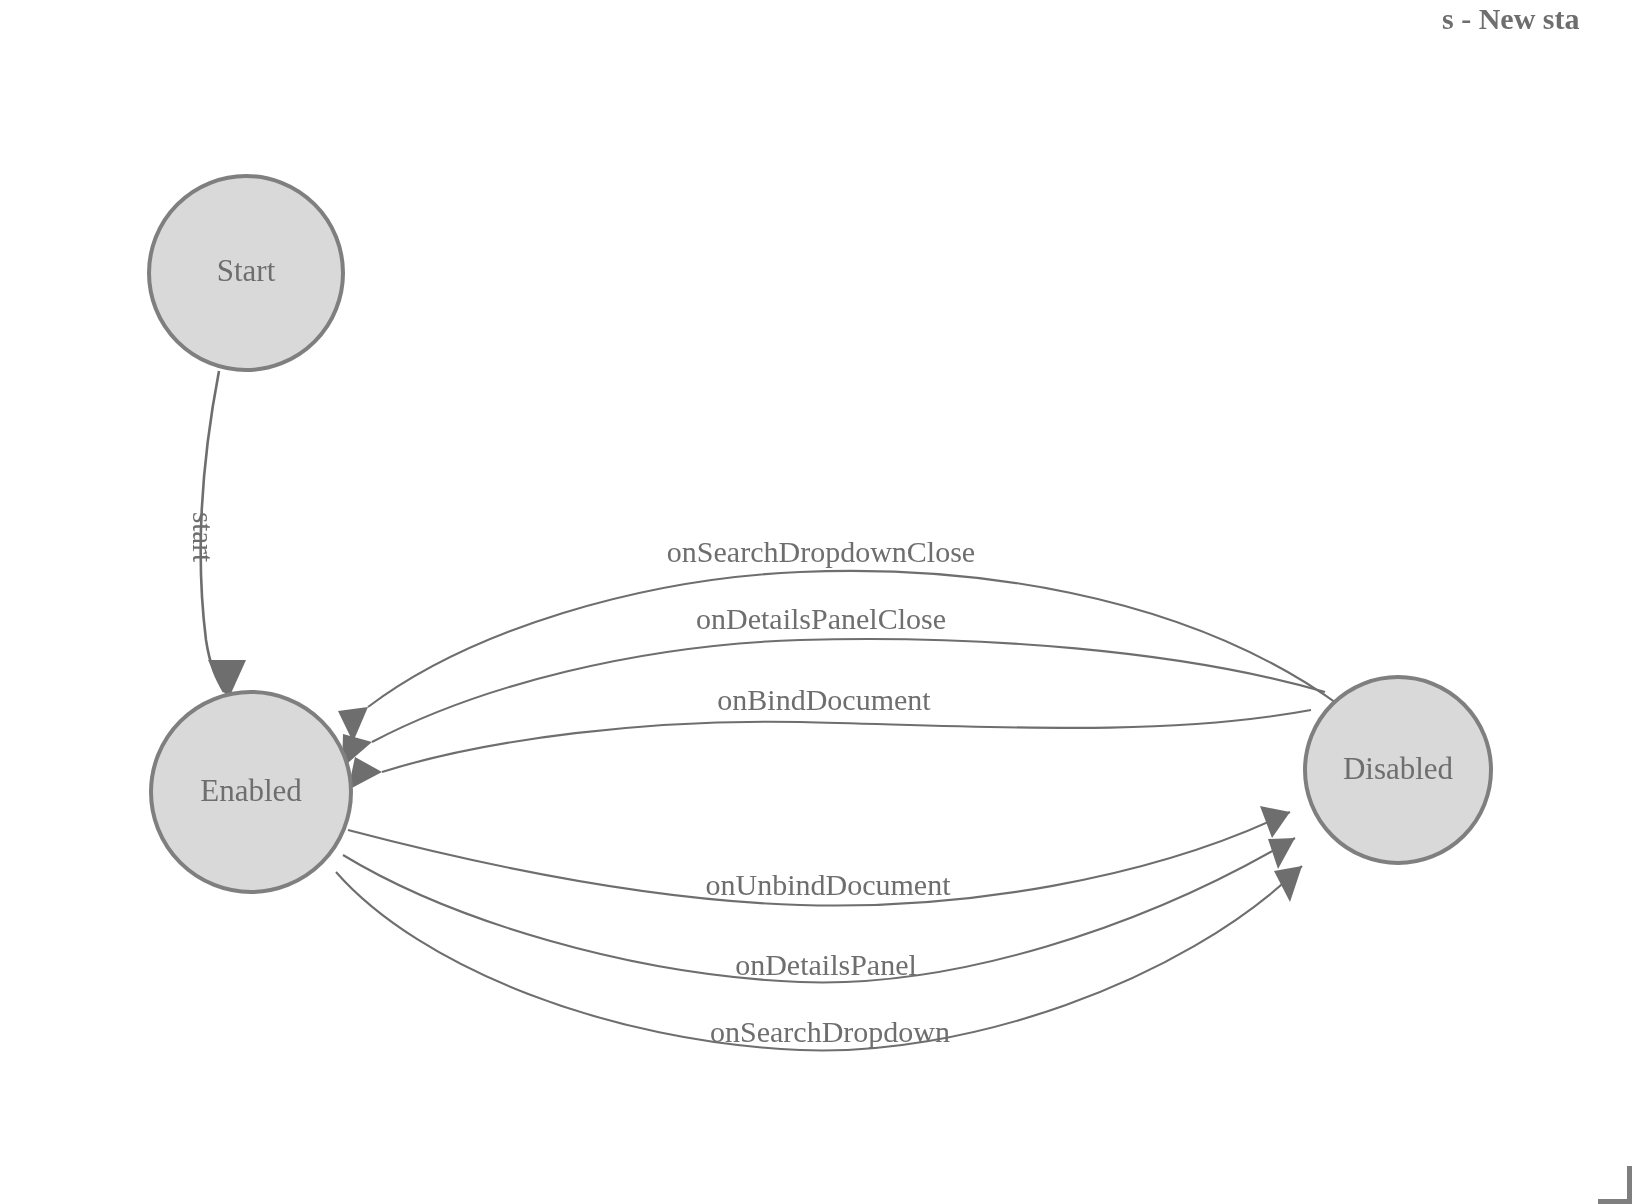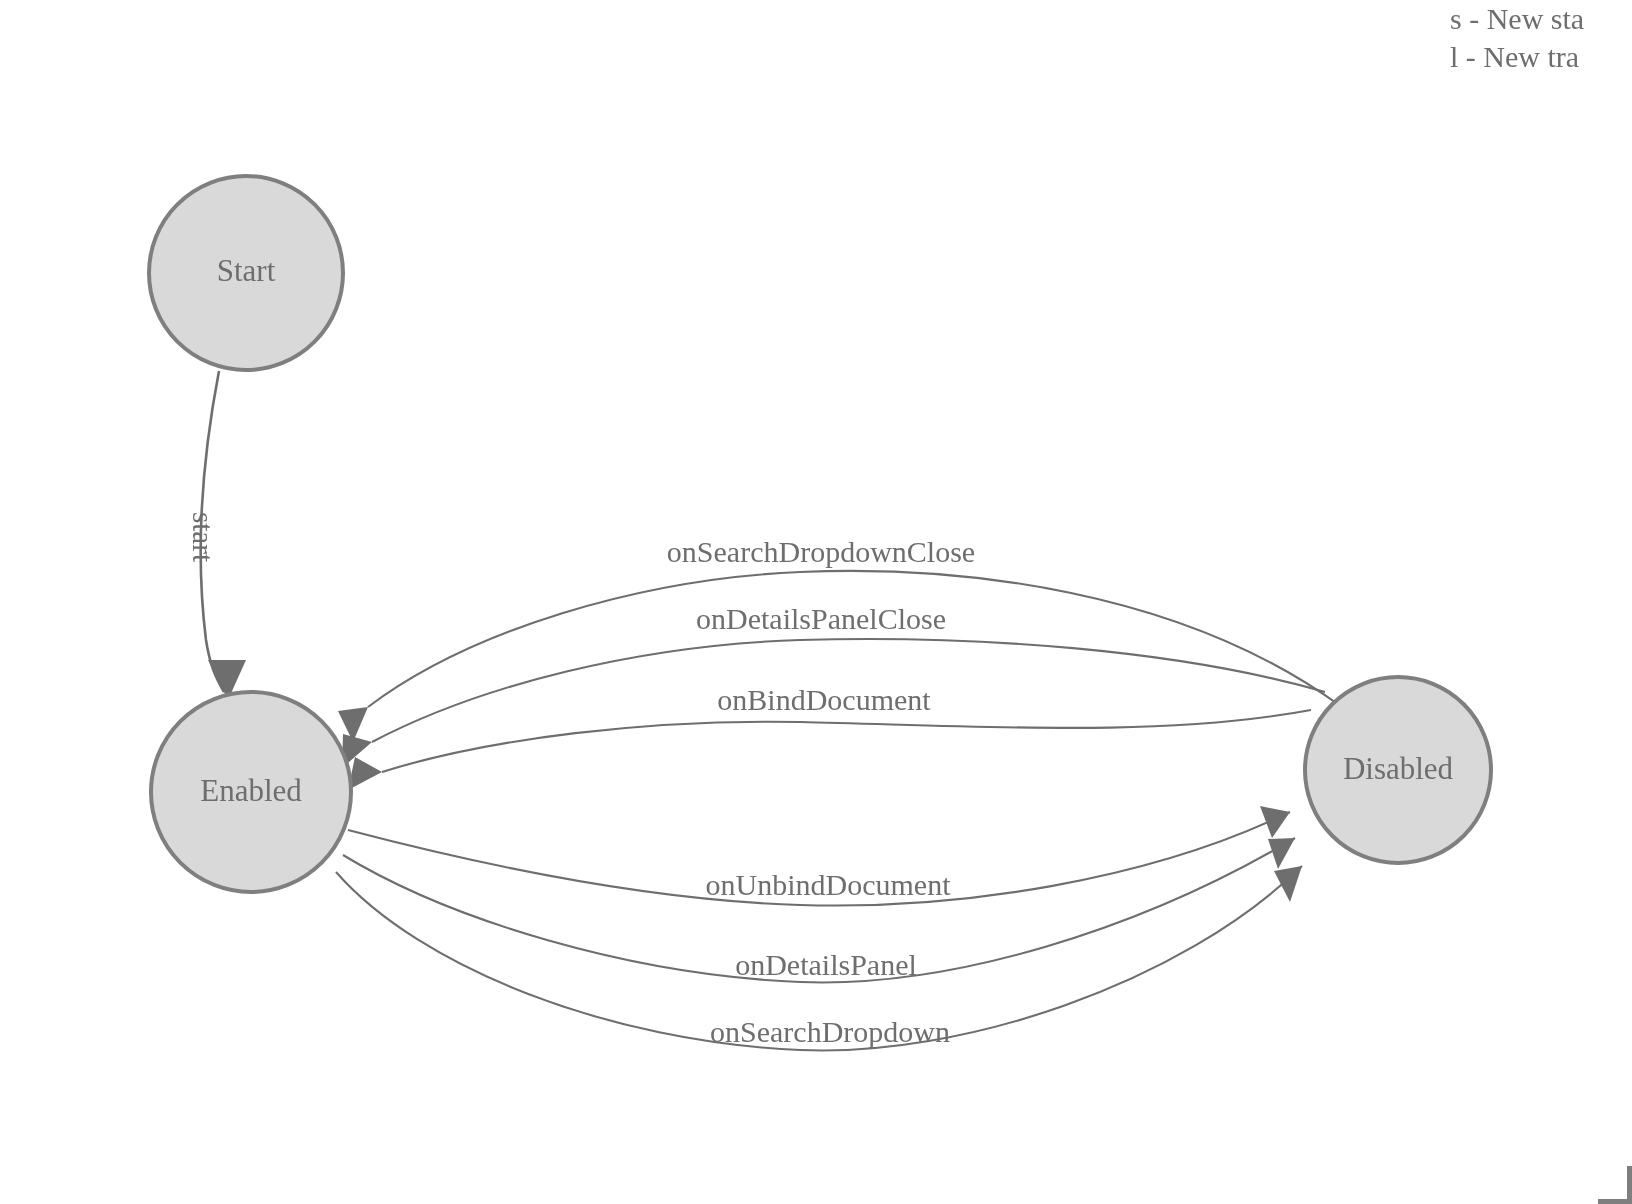--- a/index.html
+++ b/index.html
@@ -54,26 +54,27 @@
     text-anchor: middle;
   }
   .edge-label-rot {
     fill: #6e6e6e;
     font-family: "Liberation Serif", "DejaVu Serif", serif;
     font-size: 29px;
     text-anchor: middle;
   }
   #help-overlay {
     position: absolute;
-    right: 4px;
+    right: 12px;
     top: 0;
     width: 210px;
     overflow: hidden;
     white-space: nowrap;
     pointer-events: none;
+    font-weight: bold;
   }
   #help-overlay .help-line {
     color: #6e6e6e;
     font-family: "Liberation Serif", "DejaVu Serif", serif;
     font-size: 30px;
     line-height: 38px;
     white-space: nowrap;
     padding-left: 32px;
   }
   #corner-frame {
@@ -147,16 +148,15 @@
   <text class="edge-label" x="828" y="895">onUnbindDocument</text>
 
   <text class="edge-label" x="826" y="975">onDetailsPanel</text>
 
   <text class="edge-label" x="830" y="1042">onSearchDropdown</text>
 
 </svg>
 
 <div id="help-overlay">
   <div class="help-line">s - New sta</div>
-  <div class="help-line">l - New tra</div>
 </div>
 
 <div id="corner-frame"></div>
 
 </body></html>

